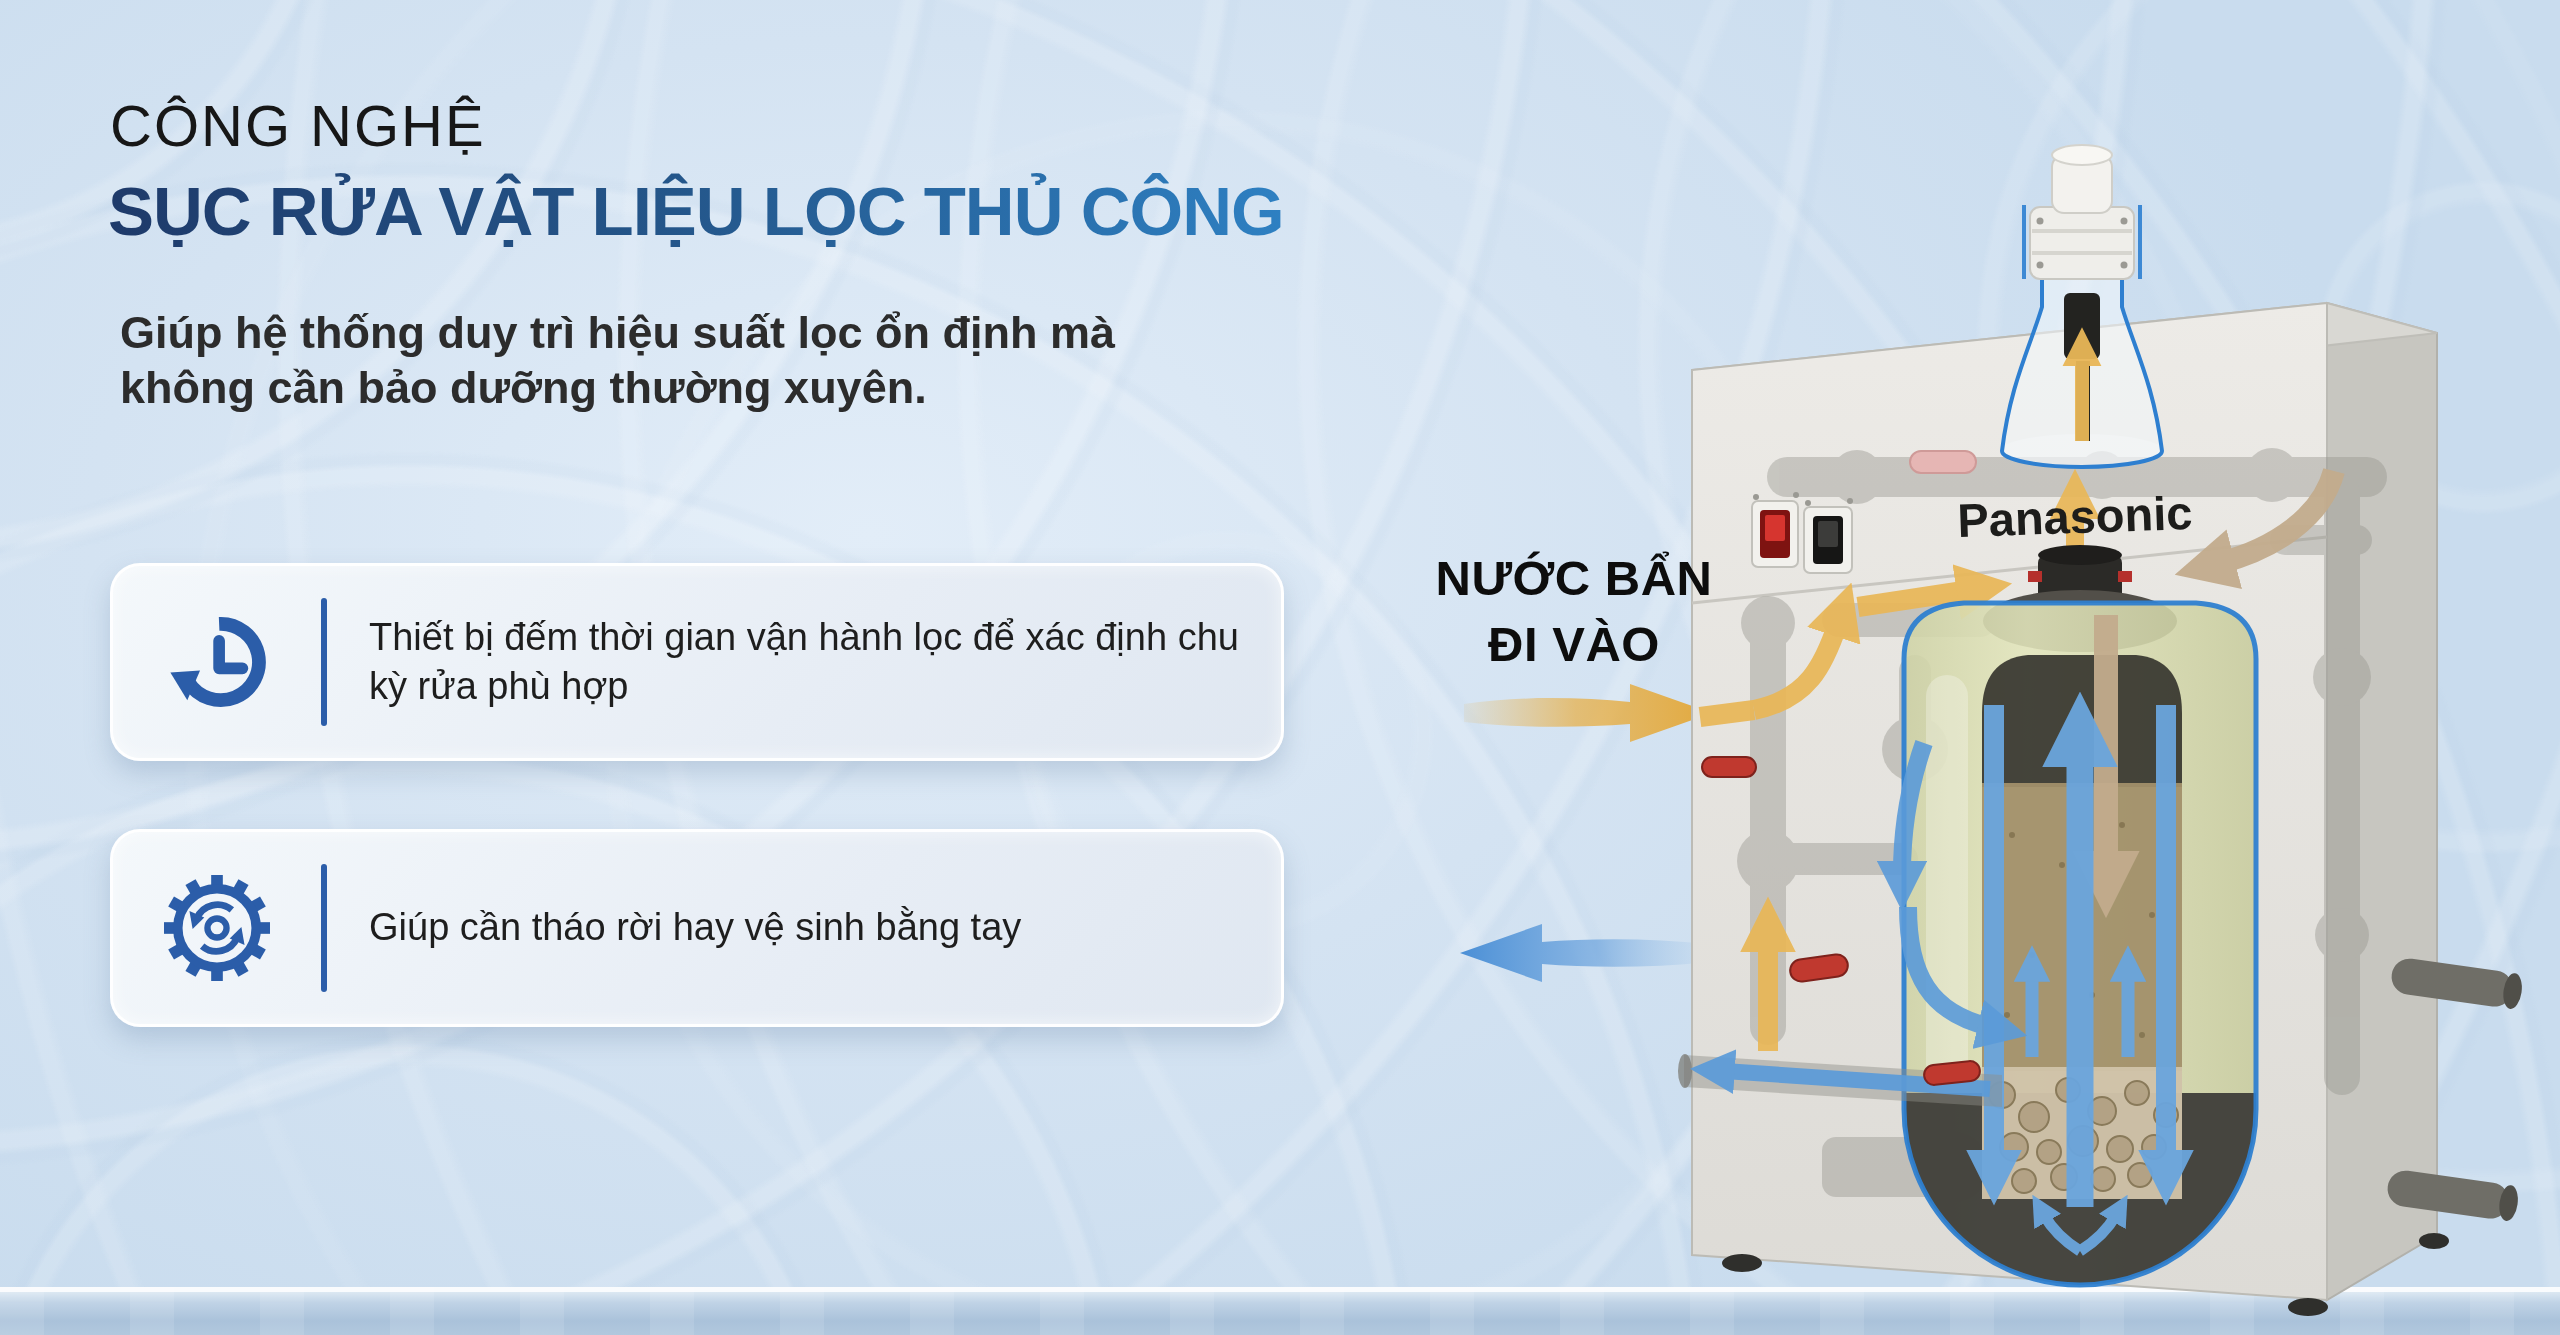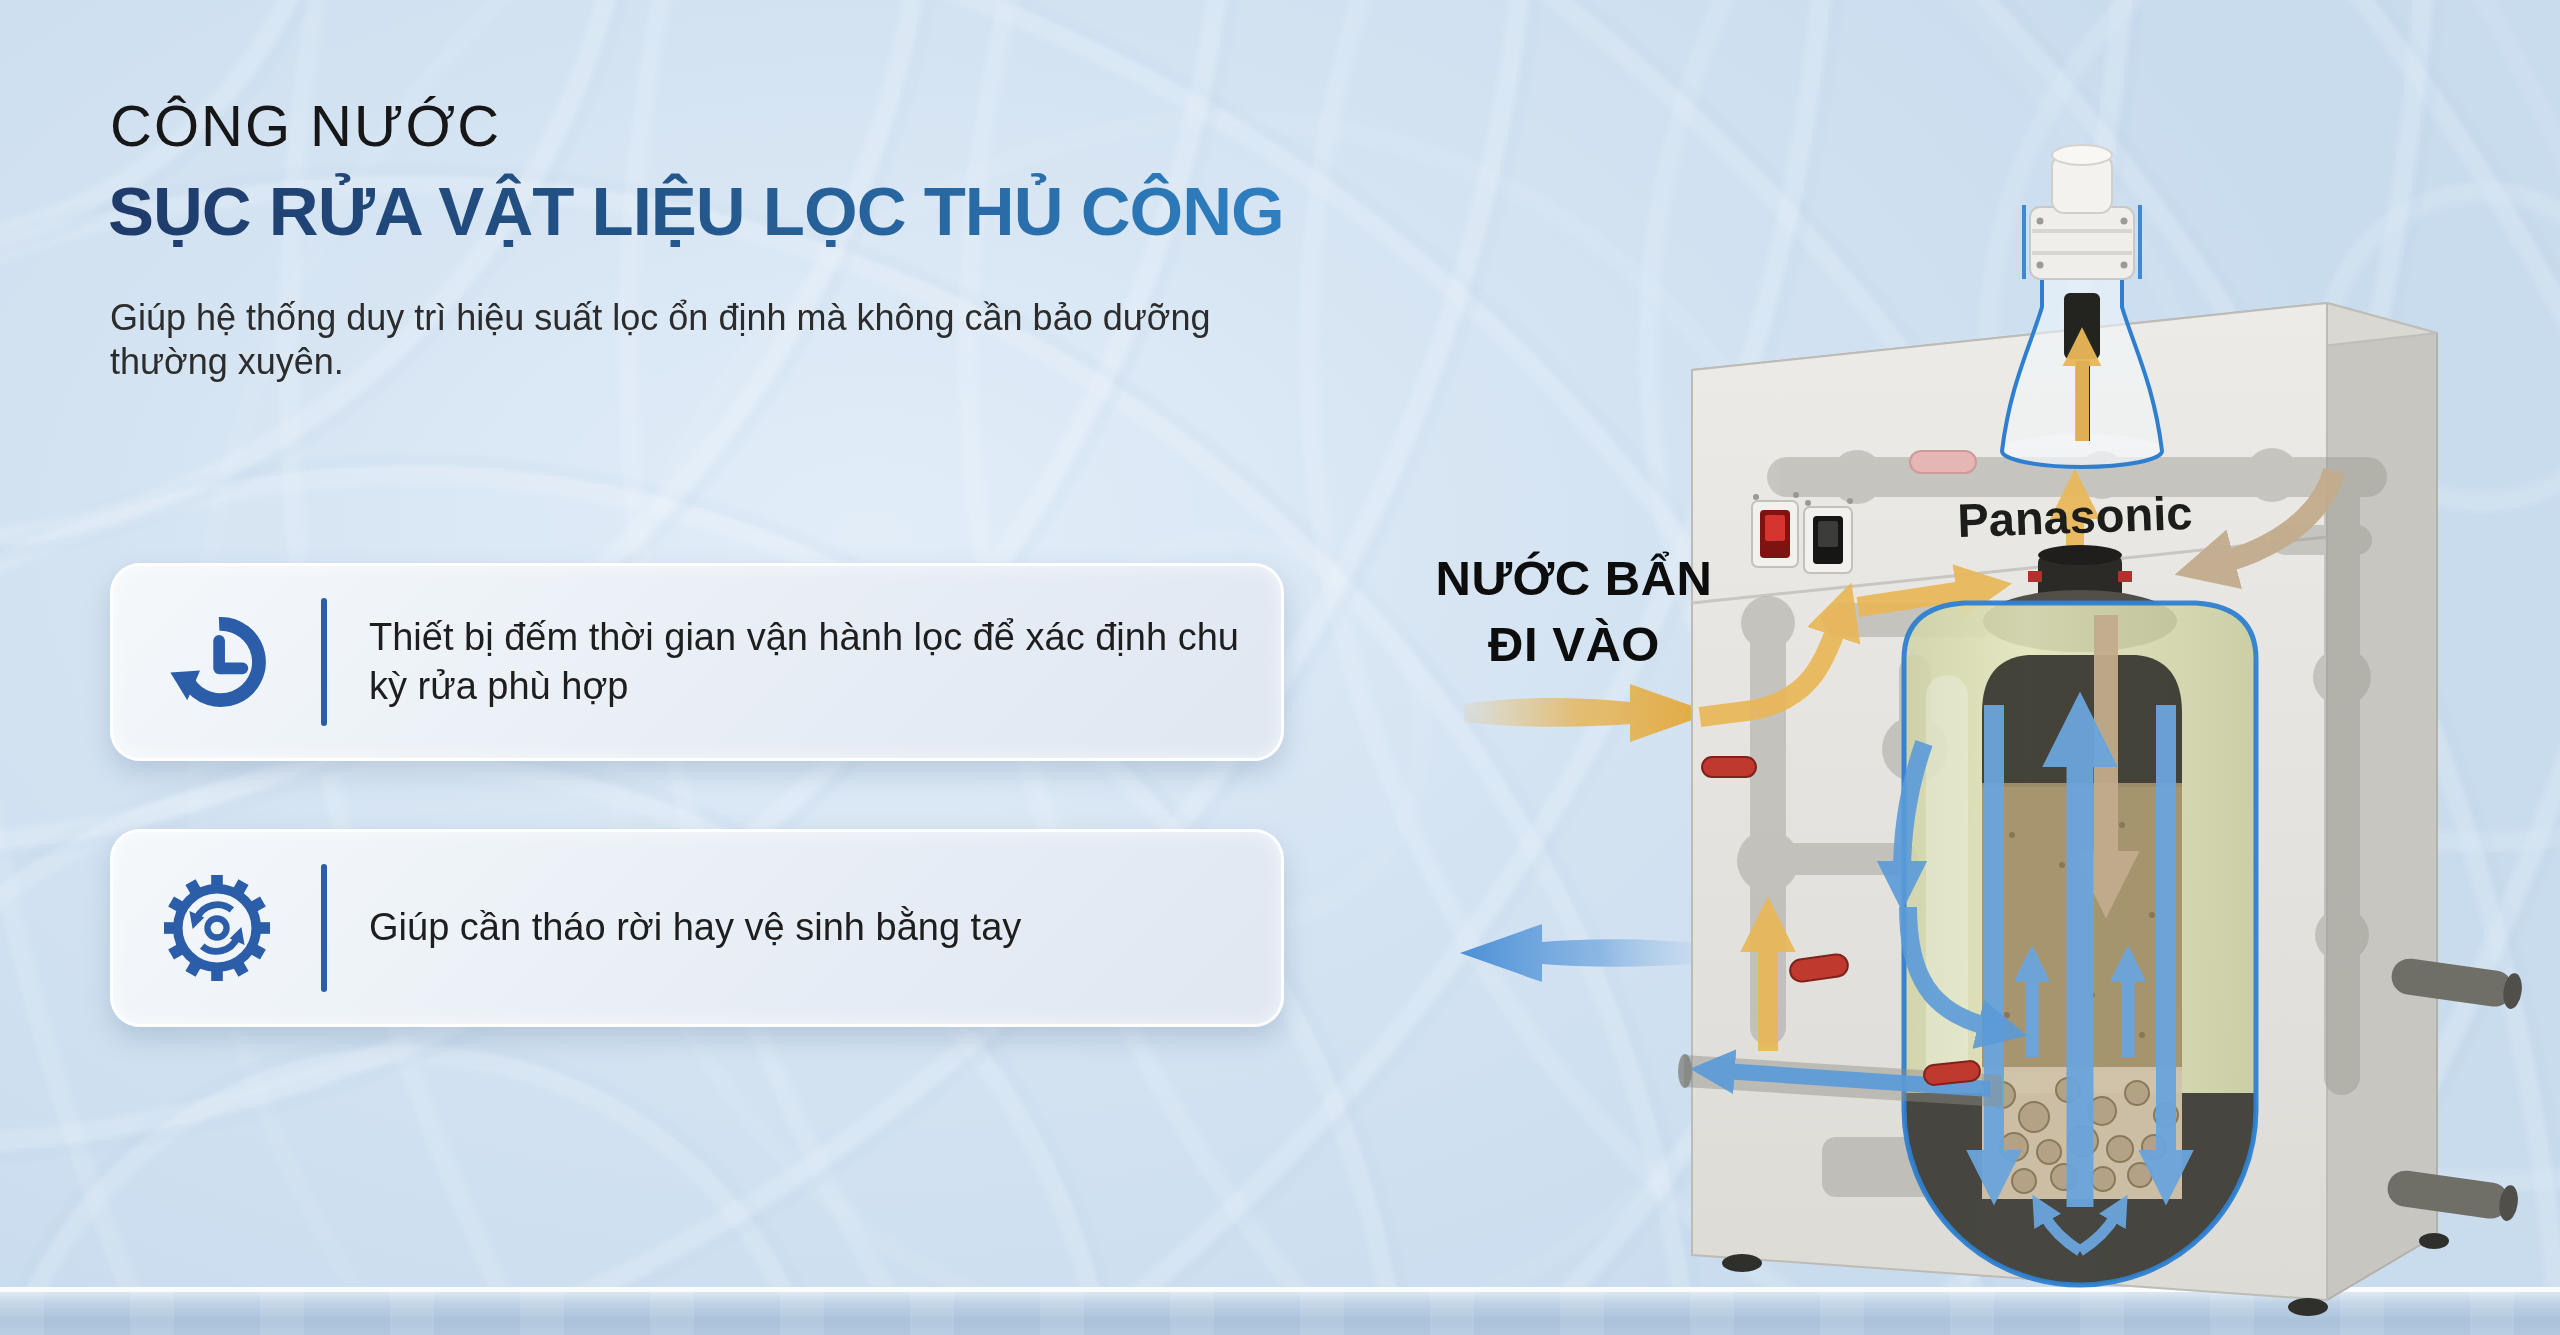--- a/index.html
+++ b/index.html
@@ -22,22 +22,22 @@
     font-size:58px;font-weight:400;letter-spacing:2px;color:#171717;
   }
   .title{
     position:absolute;left:108px;top:172px;z-index:4;margin:0;
     font-size:69px;font-weight:700;letter-spacing:-1px;color:#1e3c6d;
     background:linear-gradient(90deg,#1e3a6a 0%,#24568a 48%,#2e80c2 100%);
     -webkit-background-clip:text;background-clip:text;-webkit-text-fill-color:transparent;
     white-space:nowrap;
   }
   .subtitle{
-    position:absolute;left:110px;top:296px;z-index:4;margin:0;max-width:1110px;
-    font-size:36px;line-height:1.22;color:#2c2c2c;font-weight:400;
+    position:absolute;left:110px;top:296px;z-index:4;margin:10px;max-width:1110px;
+    font-size:45px;line-height:1.22;color:#2c2c2c;font-weight:700;
   }
   .card{
     position:absolute;left:110px;width:1168px;height:192px;z-index:4;
     display:flex;align-items:center;border-radius:30px;
     background:linear-gradient(135deg,#f4f8fb 0%,#e7edf5 60%,#dfe7f1 100%);
     border:3px solid rgba(255,255,255,.95);
     box-shadow:0 12px 26px rgba(105,135,170,.30), inset 0 0 18px rgba(255,255,255,.6);
   }
   .card1{top:563px}.card2{top:829px}.card3{top:1094px}
   .icon-box{width:208px;display:flex;justify-content:center;align-items:center;flex:0 0 auto;}
@@ -60,21 +60,21 @@
       repeating-linear-gradient(90deg, rgba(255,255,255,.10) 0 44px, rgba(255,255,255,0) 44px 130px),
       linear-gradient(180deg,#dce8f2 0%,#c0d3e6 22%,#aac2da 60%,#b4cadf 100%);
   }
   .feat-icon{display:block;}
 </style>
 </head>
 <body>
 
 <div class="canvas">
 
-  <div class="kicker">CÔNG NƯỚC</div>
+  <div class="kicker">CÔNG NGHỆ</div>
   <h1 class="title">SỤC RỬA VẬT LIỆU LỌC THỦ CÔNG</h1>
   <p class="subtitle">Giúp hệ thống duy trì hiệu suất lọc ổn định mà không cần bảo dưỡng thường xuyên.</p>
 
   <div class="card card1">
     <div class="icon-box">
       <svg class="feat-icon" width="106" height="106" viewBox="0 0 100 100">
         <path d="M 52,14 A 36 36 0 1 1 23,69" fill="none" stroke="#2b5da9" stroke-width="13"></path>
         <polygon points="6,60 34,58 22,86" fill="#2b5da9"></polygon>
         <path d="M 52,30 L 52,56 L 74,56" fill="none" stroke="#2b5da9" stroke-width="11" stroke-linecap="round" stroke-linejoin="round"></path>
       </svg>

